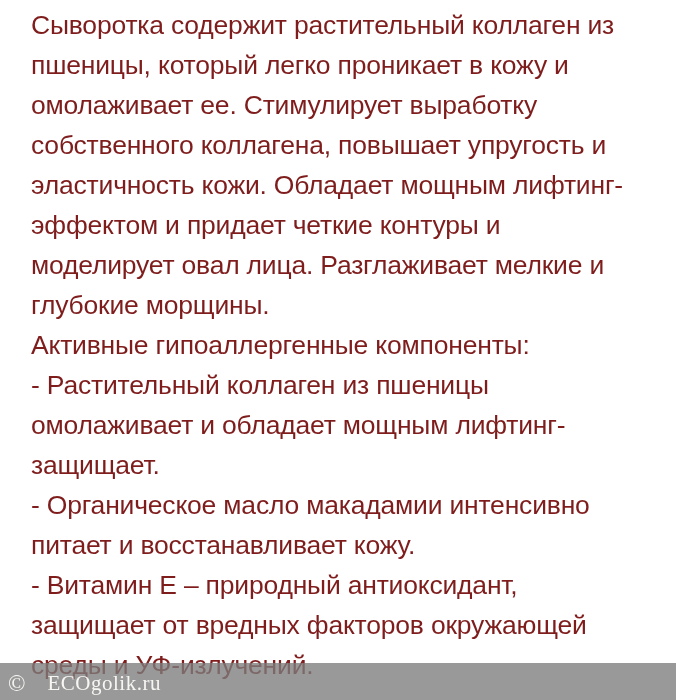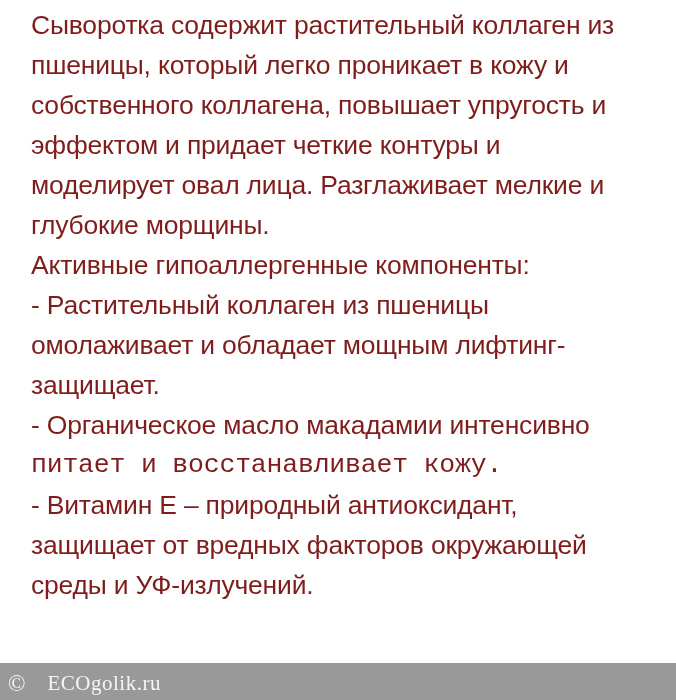--- a/index.html
+++ b/index.html
@@ -57,39 +57,41 @@
   }
 </style>
 </head>
 <body>
 
 <div class="content">
 
   <p class="para">
     <span class="line" style="display: block;">Сыворотка содержит растительный коллаген из</span>
     <span class="line" style="display: block;">пшеницы, который легко проникает в кожу и</span>
+    <span class="line" style="display: block;">омолаживает ее. Стимулирует выработку</span>
     <span class="line" style="display: block;">собственного коллагена, повышает упругость и</span>
+    <span class="line" style="display: block;">эластичность кожи. Обладает мощным лифтинг-</span>
     <span class="line" style="display: block;">эффектом и придает четкие контуры и</span>
     <span class="line" style="display: block;">моделирует овал лица. Разглаживает мелкие и</span>
     <span class="line" style="display: block;">глубокие морщины.</span>
   </p>
 
   <p class="para">
     <span class="line" style="display: block;">Активные гипоаллергенные компоненты:</span>
   </p>
 
   <p class="para">
     <span class="line" style="display: block;">- Растительный коллаген из пшеницы</span>
     <span class="line" style="display: block;">омолаживает и обладает мощным лифтинг-</span>
     <span class="line" style="display: block;">защищает.</span>
   </p>
 
   <p class="para">
     <span class="line" style="display: block;">- Органическое масло макадамии интенсивно</span>
-    <span class="line" style="display: block; font-family: Liberation Mono, monospace;">питает и восстанавливает кожу.</span>
+    <span class="line" style="display: block;">питает и восстанавливает кожу.</span>
   </p>
 
   <p class="para">
     <span class="line" style="display: block;">- Витамин Е – природный антиоксидант,</span>
     <span class="line" style="display: block;">защищает от вредных факторов окружающей</span>
     <span class="line" style="display: block;">среды и УФ-излучений.</span>
   </p>
 
 </div>
 

